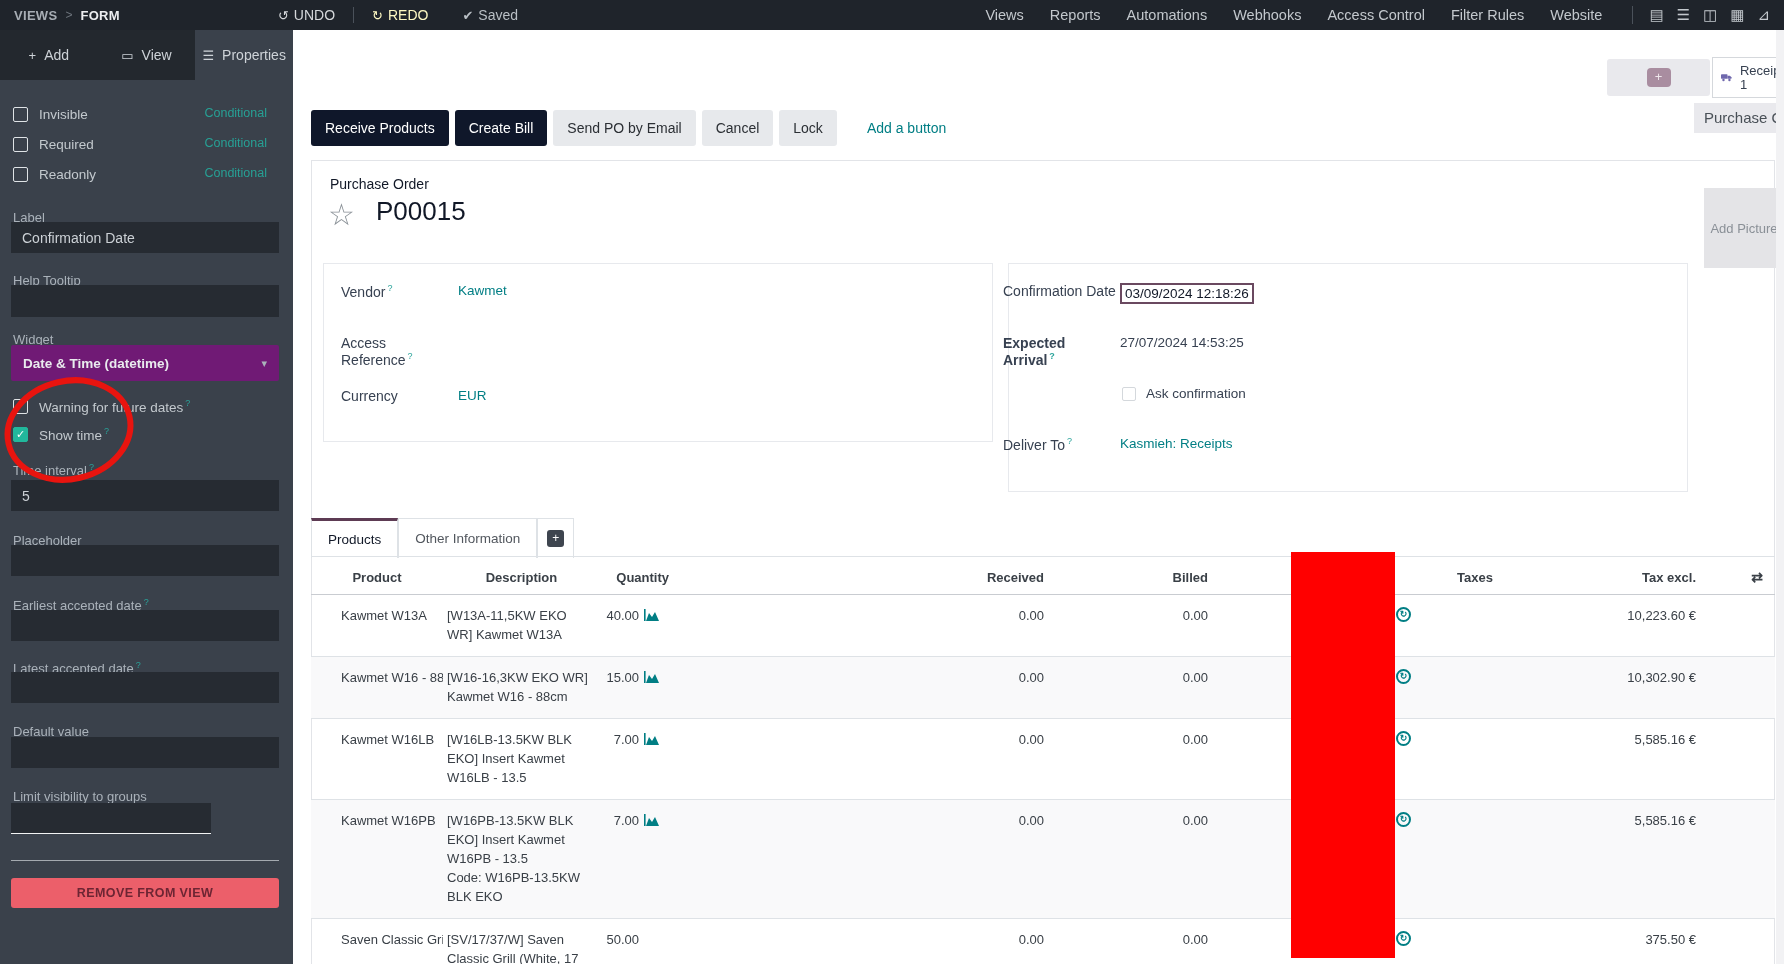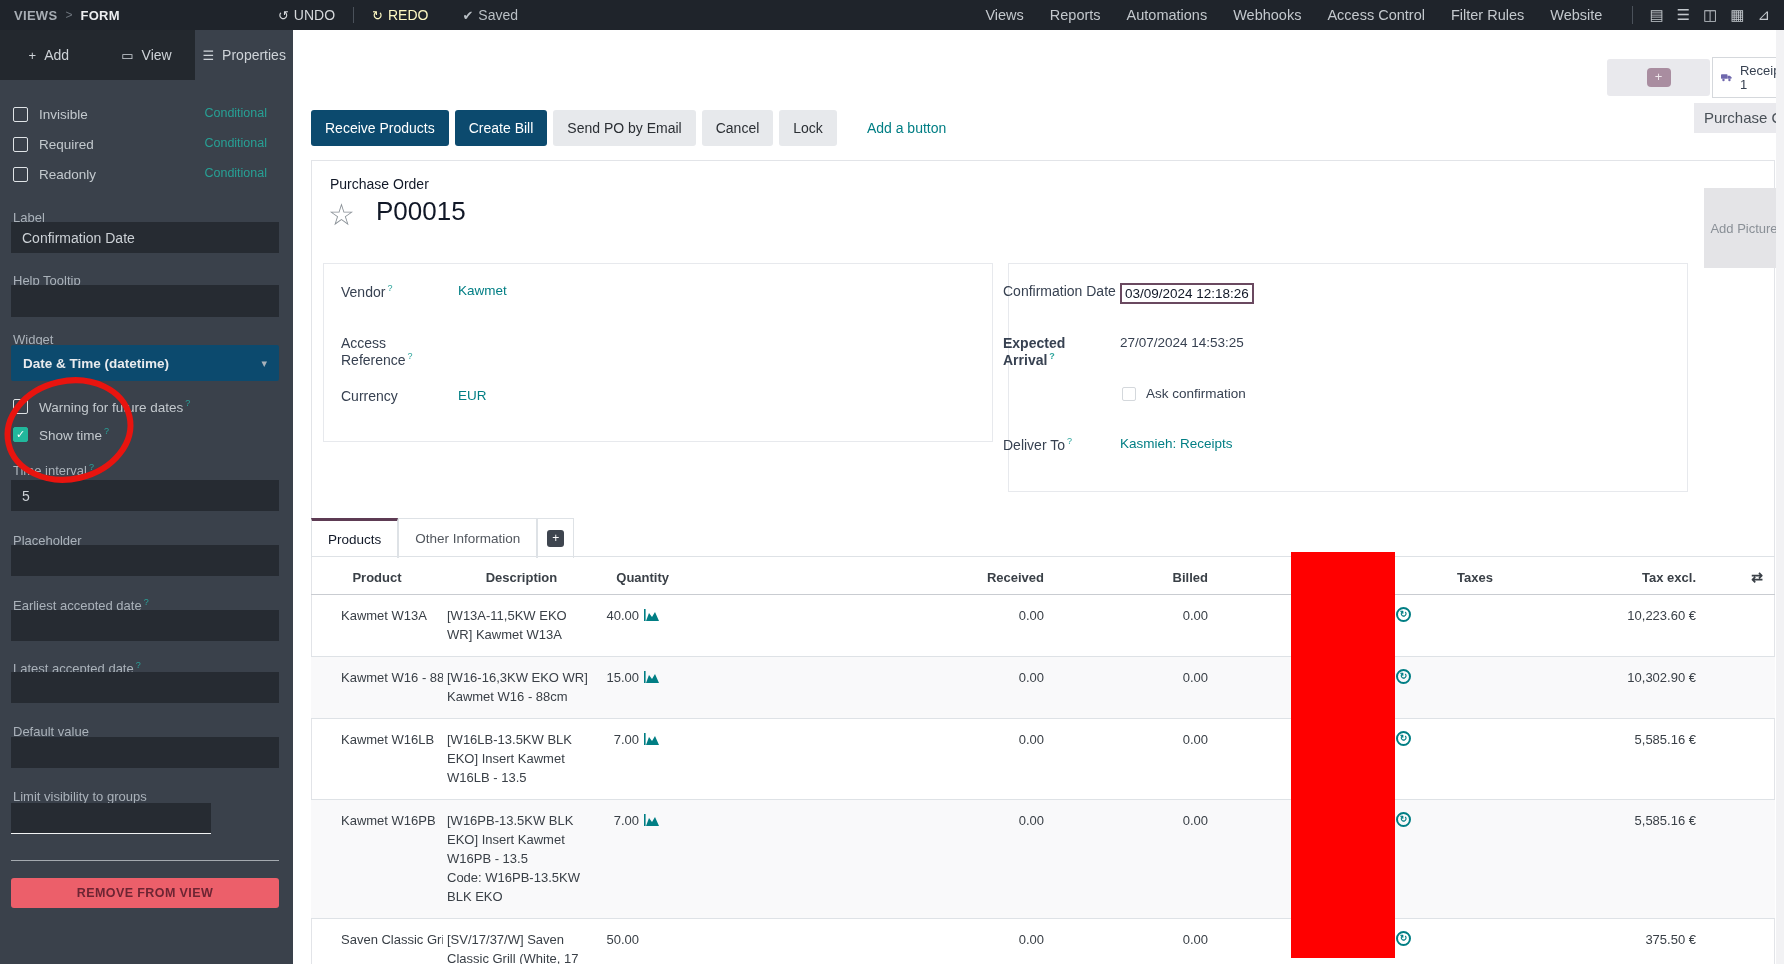--- a/index.html
+++ b/index.html
@@ -33,35 +33,35 @@
   .sb-tab .ti { font-size:13px; }
   .sb-label { position:absolute; left:13px; color:#aab2ba; font-size:13px; }
   .sb-help { color:#2aa39a; font-size:9px; vertical-align:super; margin-left:2px; }
   .s-input { position:absolute; left:11px; width:268px; height:31px; background:#262b32; border:none;
              color:#ccd1d6; font-size:14px; padding:0 11px; font-family:"Liberation Sans",sans-serif; }
   .chk-row { position:absolute; left:13px; display:flex; align-items:center; gap:11px; height:20px; }
   .chk { width:15px; height:15px; border:1.5px solid #dfe3e6; border-radius:2px; background:transparent; flex:none; }
   .chk.checked { background:#21b89c; border-color:#21b89c; color:#fff; font-size:11px; line-height:13px; text-align:center; }
   .chk-label { color:#c3c9ce; font-size:13.5px; white-space:nowrap; }
   .cond { position:absolute; right:26px; color:#27a095; font-size:12.5px; }
-  .sb-select { position:absolute; left:11px; width:268px; height:36px; background:#0c4a6e; border-radius:2px;
+  .sb-select { position:absolute; left:11px; width:268px; height:36px; background:#701a75; border-radius:2px;
                display:flex; align-items:center; padding:0 12px; cursor:pointer; }
   .sb-select .val { color:#e9ebee; font-size:13.5px; font-weight:bold; flex:1; }
   .sb-select .caret { color:#aab2ba; font-size:11px; }
   .groups-input { width:200px !important; border-bottom:1px solid #f2f3f4 !important; }
   .sb-divider { position:absolute; left:11px; width:268px; height:1px; background:#c8cdd2; opacity:.75; }
   .remove-btn { position:absolute; left:11px; width:268px; height:30px; background:#ec5f6a; border:none; border-radius:3px;
                 color:#6d2533; font-size:12.5px; font-weight:bold; letter-spacing:.4px; cursor:pointer;
                 font-family:"Liberation Sans",sans-serif; }
 
   
   .statusbar { left:311px; top:110px; display:flex; align-items:center; gap:6px; }
   .btn { height:36px; border:none; border-radius:3px; padding:0 14px; font-size:14px; cursor:pointer;
          font-family:"Liberation Sans",sans-serif; white-space:nowrap; }
-  .btn.primary { background:#0c4a6e; color:#fff; }
+  .btn.primary { background:#0f172a; color:#fff; }
   .btn.secondary { background:#e7e9ec; color:#2b2f34; }
   .add-a-button { color:#017e84; font-size:14px; margin-left:24px; cursor:pointer; }
 
   
   .smart-tray { left:1607px; top:59px; width:103px; height:37px; background:#e9e9ed; border-radius:3px;
                 display:flex; align-items:center; justify-content:center; }
   .plus-chip { width:24px; height:19px; background:#a98da0; border-radius:4px; color:#efe7ec;
                font-size:13px; line-height:18px; text-align:center; cursor:pointer; }
   .receipt-btn { left:1712px; top:57px; width:72px; height:41px; background:#fff; border:1px solid #d5d8dc;
                  border-right:none; display:flex; align-items:center; gap:7px; padding:0 0 0 8px; cursor:pointer; }

